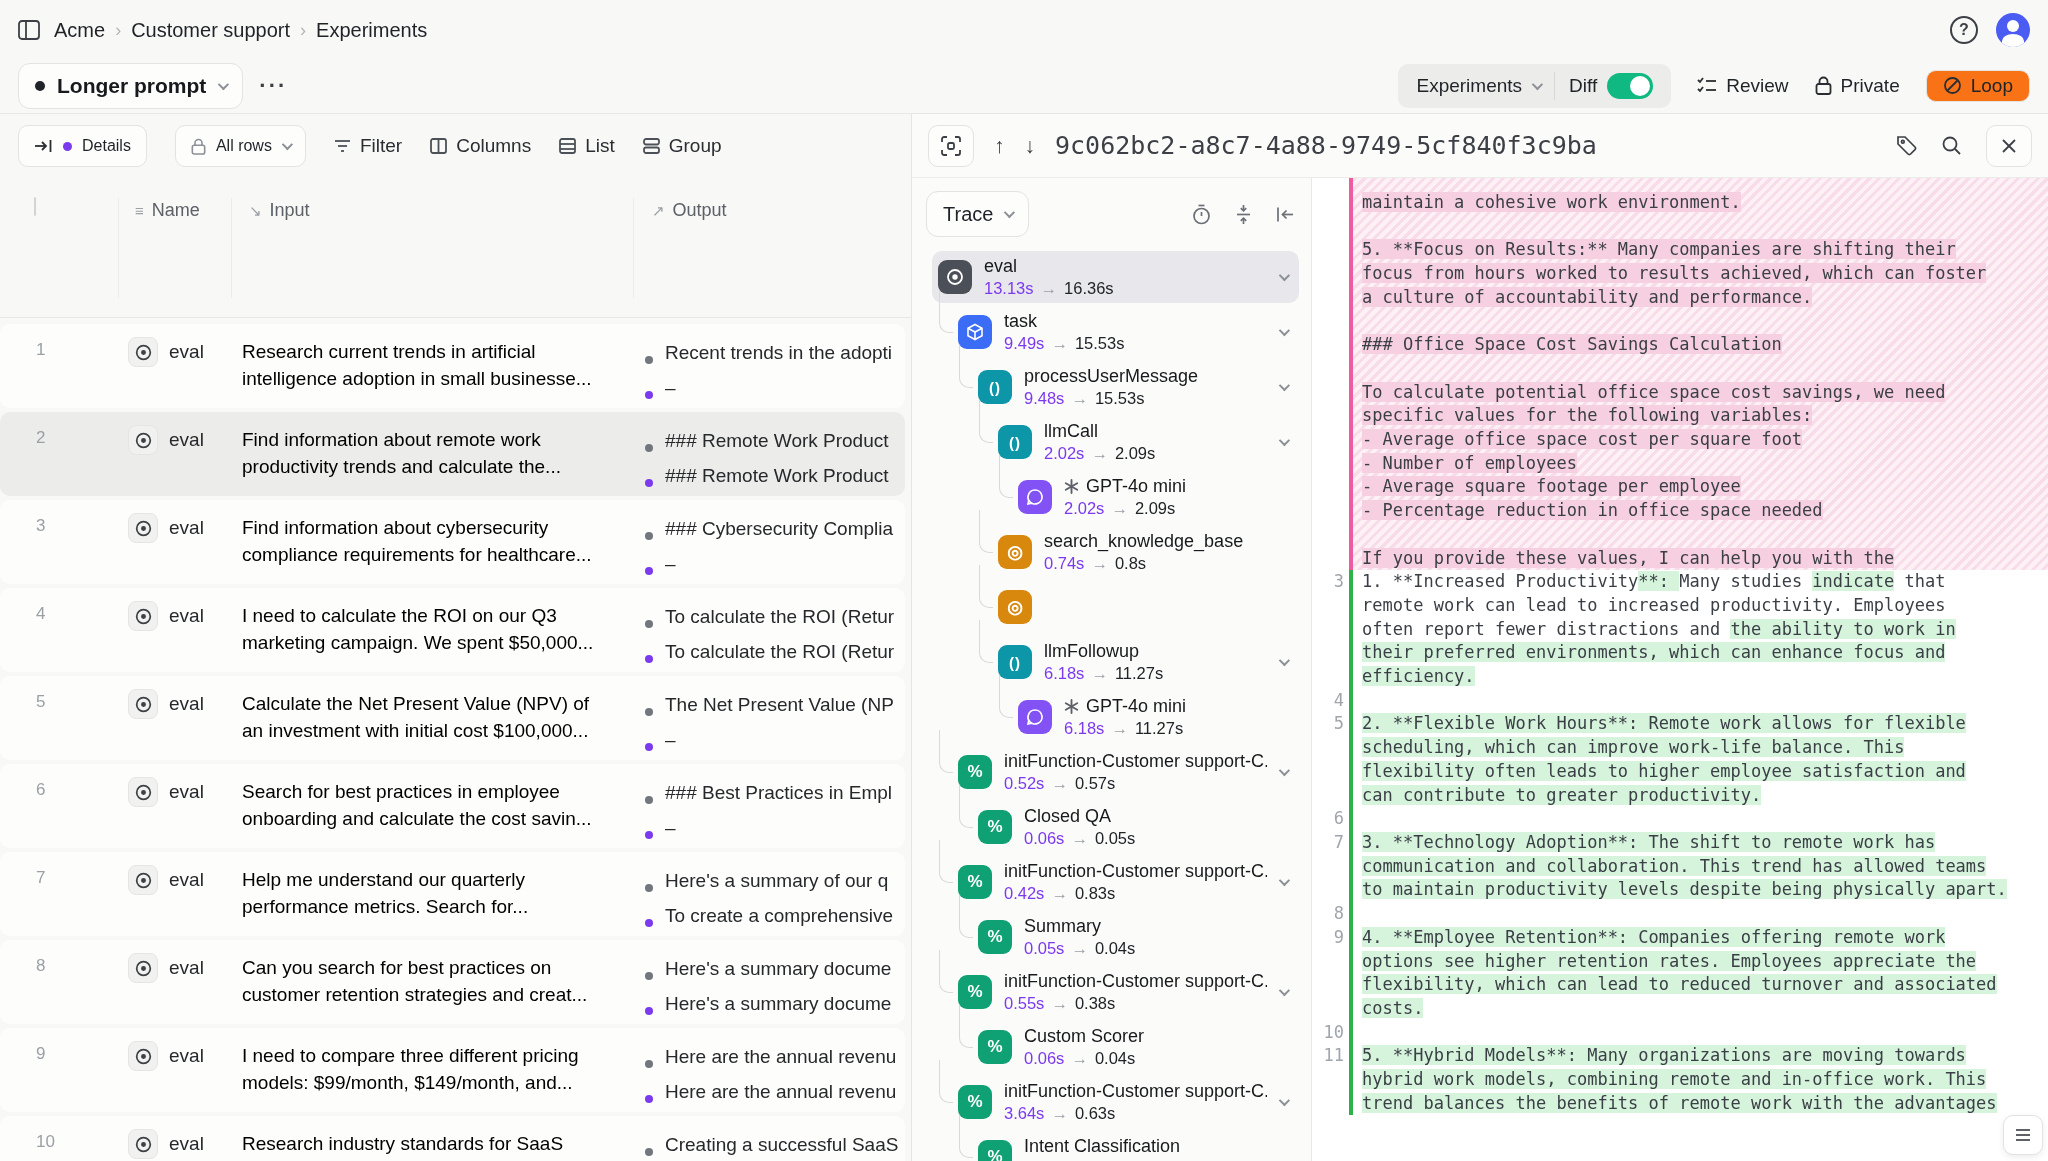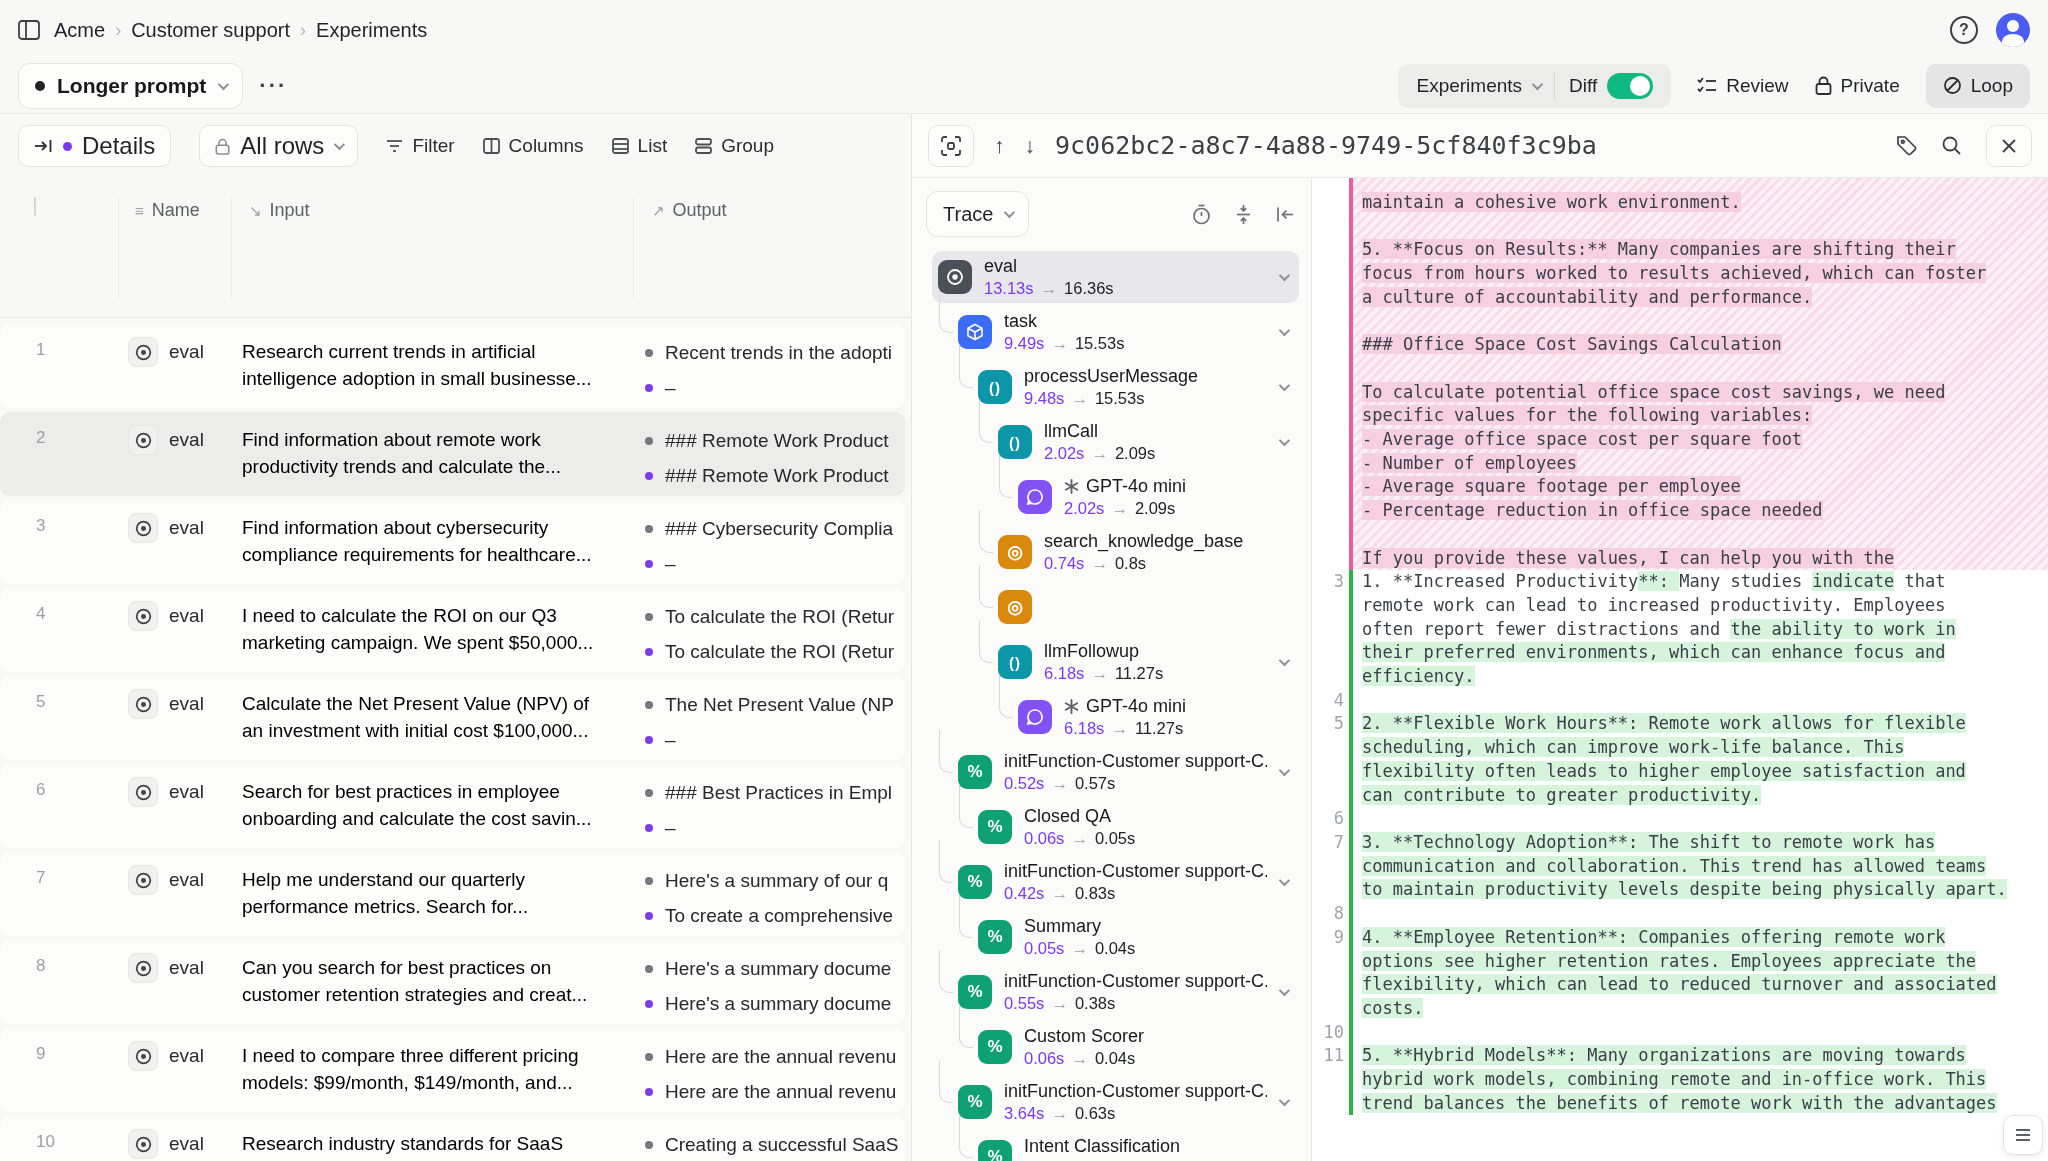--- a/index.html
+++ b/index.html
@@ -25,26 +25,26 @@
 .name-pill .lbl { font-size:21px; font-weight:700; color:#17191c; }
 .chev { width:8px; height:8px; border-right:2px solid #8b9096; border-bottom:2px solid #8b9096; transform:rotate(45deg) translateY(-2px); display:inline-block; }
 .dots { margin-left:16px; font-size:22px; letter-spacing:2px; color:#3c4046; font-weight:700; cursor:pointer; }
 .row2-right { margin-left:auto; display:flex; align-items:center; gap:26px; }
 .seg-group { display:flex; align-items:center; height:44px; background:#ececea; border-radius:10px; padding:0 4px; }
 .seg { display:flex; align-items:center; gap:10px; padding:0 14px; font-size:19px; color:#1f2328; cursor:pointer; height:100%; }
 .seg-div { width:1px; height:28px; background:#d7d7d5; }
 .toggle { width:46px; height:26px; border-radius:13px; background:#10b981; position:relative; cursor:pointer; }
 .toggle::after { content:''; position:absolute; right:3px; top:3px; width:20px; height:20px; border-radius:50%; background:#fff; }
 .flat-btn { display:flex; align-items:center; gap:9px; font-size:19px; color:#1f2328; background:none; border:none; cursor:pointer; }
-.loop-btn { display:flex; align-items:center; gap:9px; font-size:19px; color:#1f2328; height:44px; padding:0 16px; background:#e5e5e5; border:1px solid #e3e3e1; border-radius:10px; cursor:pointer; }
+.loop-btn { display:flex; align-items:center; gap:9px; font-size:19px; color:#1f2328; height:32px; padding:0 16px; background:#f97316; border:1px solid #e3e3e1; border-radius:10px; cursor:pointer; }
 
 
 .left { position:absolute; top:114px; left:0; width:911px; bottom:0; overflow:hidden; }
 .toolbar { height:64px; display:flex; align-items:center; gap:28px; padding:0 18px; }
-.tb-pill { display:flex; align-items:center; gap:10px; height:42px; padding:0 15px; background:#fdfdfc; border:1px solid #e3e3e1; border-radius:10px; font-size:24px; color:#1f2328; cursor:pointer; }
+.tb-pill { display:flex; align-items:center; gap:10px; height:42px; padding:0 15px; background:#fdfdfc; border:1px solid #e3e3e1; border-radius:10px; font-size:16px; color:#1f2328; cursor:pointer; }
 .purple-dot { width:9px; height:9px; border-radius:50%; background:#7c3aed; }
 .tb-flat { display:flex; align-items:center; gap:9px; font-size:19px; color:#2a2d31; background:none; border:none; cursor:pointer; }
 .ic { color:#4c5157; display:inline-flex; }
 
 .theader { height:140px; position:relative; border-bottom:1px solid #e7e7e5; }
 .thead-row { display:flex; align-items:flex-start; padding-top:20px; height:100%; }
 .hc1 { width:118px; padding-left:34px; }
 .hc2 { width:113px; border-left:1px solid #ececea; height:100px; padding:2px 0 0 16px; }
 .hc3 { width:402px; border-left:1px solid #ececea; height:100px; padding:2px 0 0 17px; }
 .hc4 { flex:1; border-left:1px solid #ececea; height:100px; padding:2px 0 0 18px; }
@@ -54,21 +54,21 @@
 
 .rows { padding:6px 6px 0 0; }
 .trow { display:flex; height:84px; margin-bottom:4px; border-radius:10px; background:#fdfdfc; cursor:pointer; }
 .trow.sel { background:#ececea; }
 .rc1 { width:112px; padding:16px 0 0 36px; font-size:17px; color:#9aa0a6; }
 .rc2 { width:113px; display:flex; align-items:flex-start; gap:11px; padding:13px 0 0 16px; }
 .eval-chip { width:30px; height:30px; border-radius:8px; background:#f1f1ef; border:1px solid #e5e5e3; display:flex; align-items:center; justify-content:center; color:#3c4046; }
 .rc2 .nm { font-size:19px; padding-top:4px; color:#26282b; }
 .rc3 { width:402px; padding:14px 24px 0 17px; font-size:19px; line-height:27px; color:#000000; overflow:hidden; max-height:76px; }
 .rc4 { flex:1; padding:18px 0 0 18px; overflow:hidden; }
-.oline { display:flex; align-items:center; gap:12px; margin-bottom:13px; white-space:nowrap; overflow:hidden; }
+.oline { display:flex; align-items:flex-end; gap:12px; margin-bottom:13px; white-space:nowrap; overflow:hidden; }
 .odot { width:8px; height:8px; border-radius:50%; flex:0 0 8px; }
 .odot.gray { background:#72777d; } .odot.purple { background:#7c3aed; }
 .otext { font-size:19px; color:#26282b; }
 
 
 .panel { position:absolute; top:114px; left:911px; right:0; bottom:0; border-left:1px solid #e5e5e3; background:#fbfbfa; display:flex; flex-direction:column; }
 .phead { height:64px; display:flex; align-items:center; gap:20px; padding:0 16px; border-bottom:1px solid #ebebe9; }
 .sq-btn { width:46px; height:42px; border:1px solid #e3e3e1; border-radius:10px; background:#fdfdfc; display:flex; align-items:center; justify-content:center; color:#3c4046; cursor:pointer; }
 .arrow-ic { font-size:21px; color:#3c4046; cursor:pointer; }
 .trace-id { font-family:"DejaVu Sans Mono", monospace; font-size:25px; color:#3c4046; }

